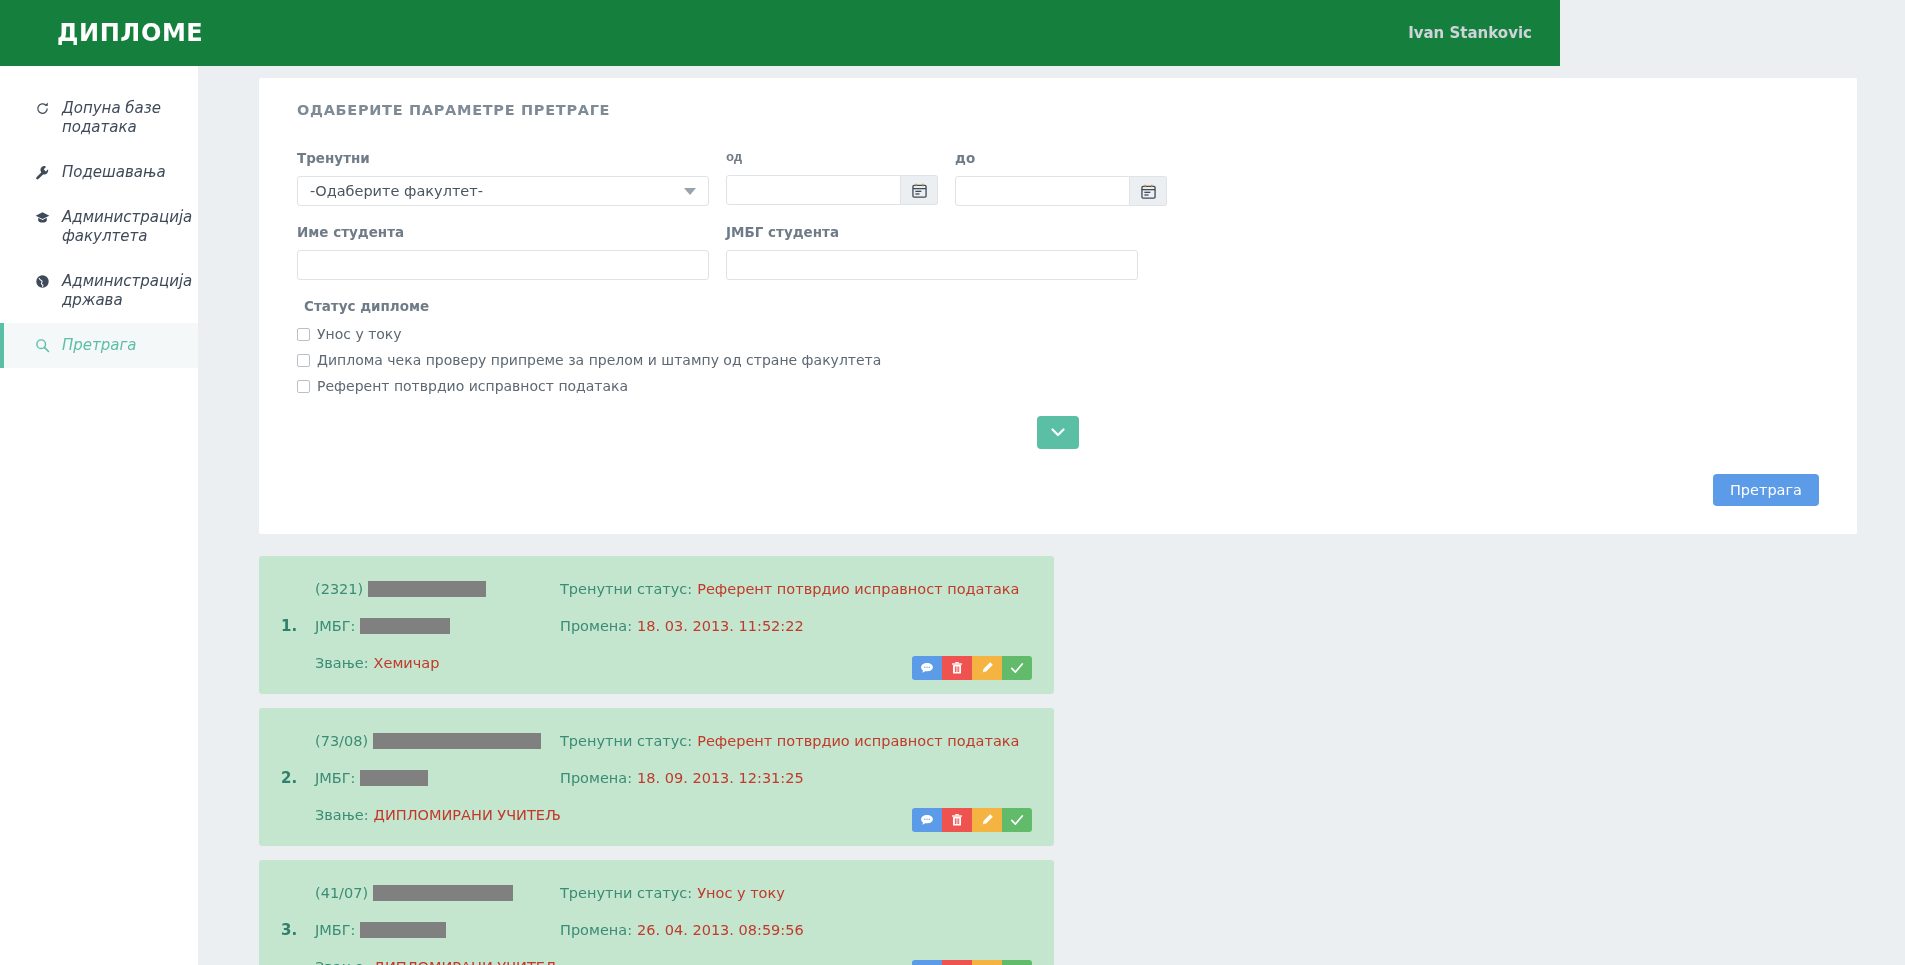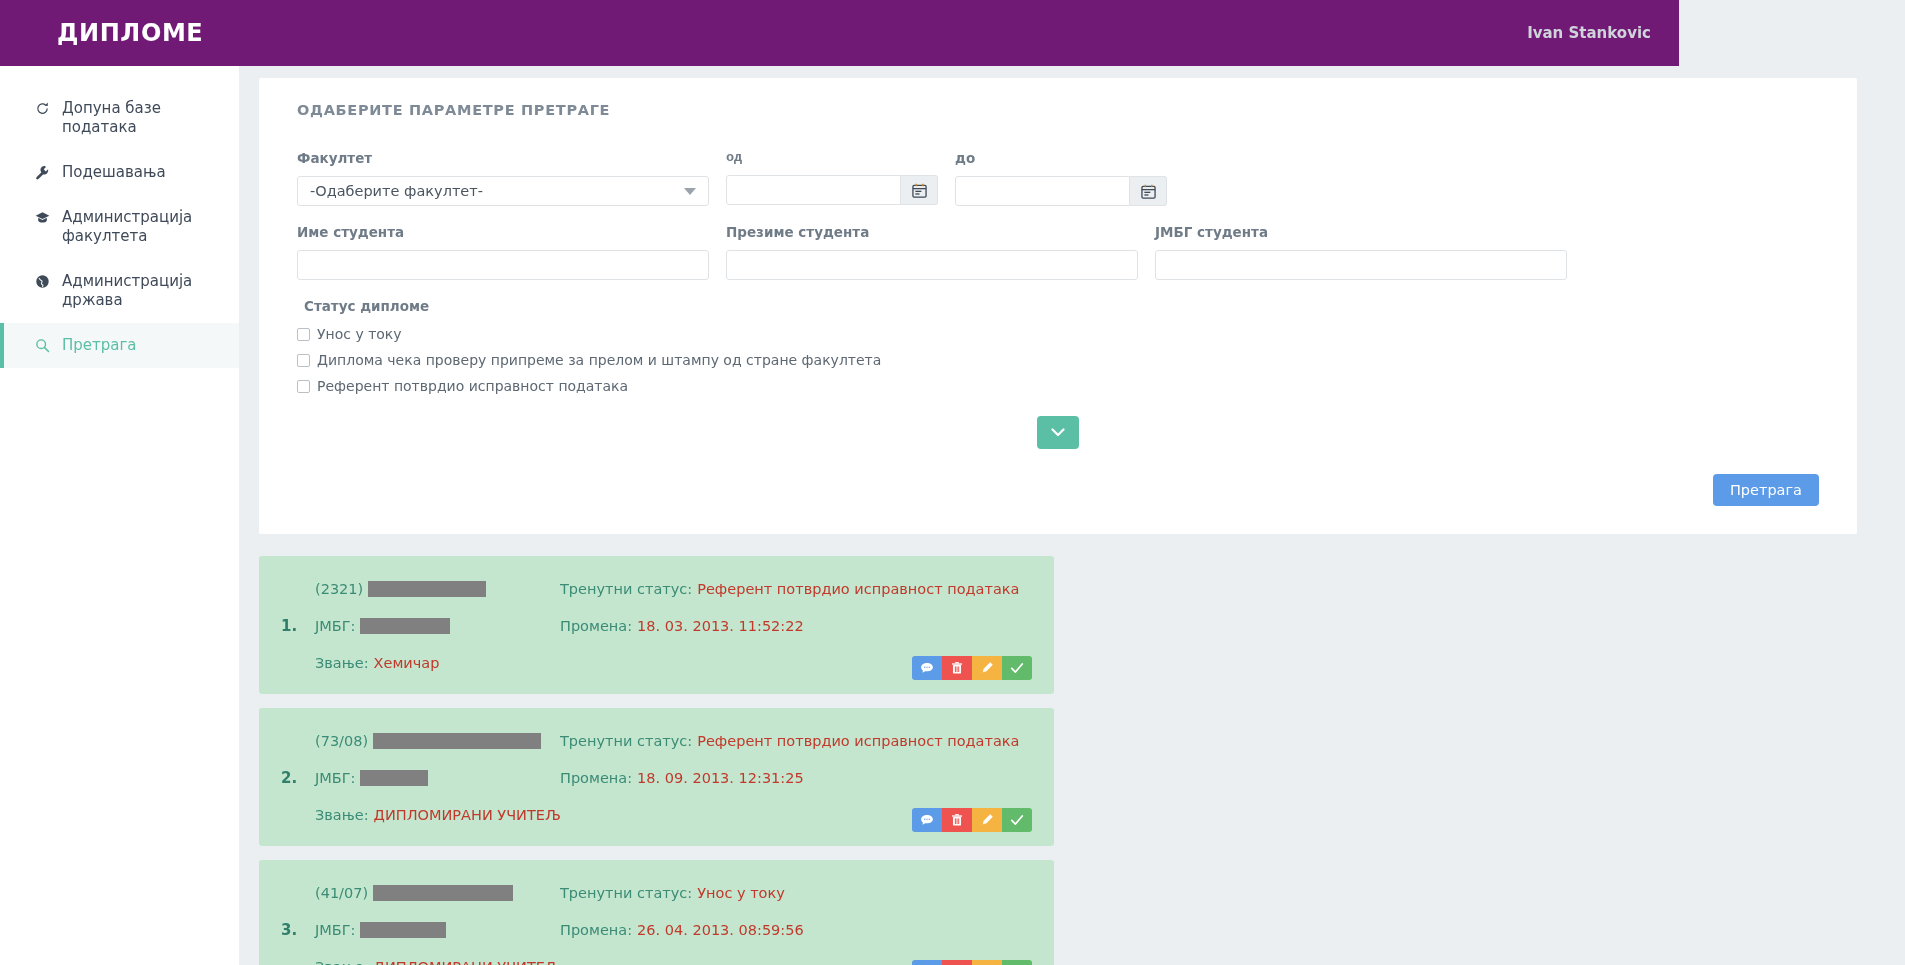--- a/index.html
+++ b/index.html
@@ -8,44 +8,45 @@
     margin: 0; padding: 0;
     width: 1905px; height: 965px;
     overflow: hidden;
     background: #eceff1;
     font-family: "DejaVu Sans", "Liberation Sans", sans-serif;
   }
 
   
   .topbar {
     position: absolute; top: 0; left: 0;
-    width: 1679px; height: 66px;
-    background: #701a75;
+    width: 1560px; height: 66px;
+    background: #15803d;
     display: flex; align-items: center;
     justify-content: space-between;
     padding: 0 28px 0 57px;
   }
   .brand {
     color: #ffffff;
     font-size: 24px;
     font-weight: bold;
     letter-spacing: 0.6px;
   }
   .username {
     color: #cfd4da;
     font-size: 15px;
     font-weight: bold;
   }
 
   
   .sidebar {
     position: absolute; top: 66px; left: 0;
-    width: 239px; height: 899px;
+    width: 198px; height: 899px;
     background: #ffffff;
     padding-top: 20px;
+    font-style: italic;
   }
   .nav-item {
     display: flex;
     align-items: flex-start;
     padding: 13px 18px 13px 24px;
     color: #3f4a59;
     font-size: 15px;
     line-height: 19px;
     cursor: pointer;
     border-left: 4px solid transparent;
@@ -315,21 +316,21 @@
     </div>
   </nav>
 
 <div class="content">
 
   <section class="panel">
     <div class="panel-title">ОДАБЕРИТЕ ПАРАМЕТРЕ ПРЕТРАГЕ</div>
 
     <div class="form-row">
       <div class="field col-a">
-        <span class="field-label">Факултет</span>
+        <span class="field-label">Тренутни</span>
         <div class="select-box">
           <span>-Одаберите факултет-</span>
           <span class="caret"></span>
         </div>
       </div>
 
       <div class="field col-b">
         <span class="field-label">од</span>
         <div class="date-group">
           <input class="txt-input" type="text" value="" style="">
@@ -360,24 +361,20 @@
               <rect x="3.6" y="11" width="4.4" height="1.4" fill="#3f4a59"></rect>
             </svg>
           </div>
         </div>
       </div>
     </div>
 
     <div class="form-row">
       <div class="field col-w1">
         <span class="field-label">Име студента</span>
-        <input class="txt-input" type="text" value="" style="">
-      </div>
-      <div class="field col-w2">
-        <span class="field-label">Презиме студента</span>
         <input class="txt-input" type="text" value="" style="">
       </div>
       <div class="field col-w3">
         <span class="field-label">ЈМБГ студента</span>
         <input class="txt-input" type="text" value="" style="">
       </div>
     </div>
 
     <div class="status-block">
       <div class="status-title">Статус дипломе</div>

